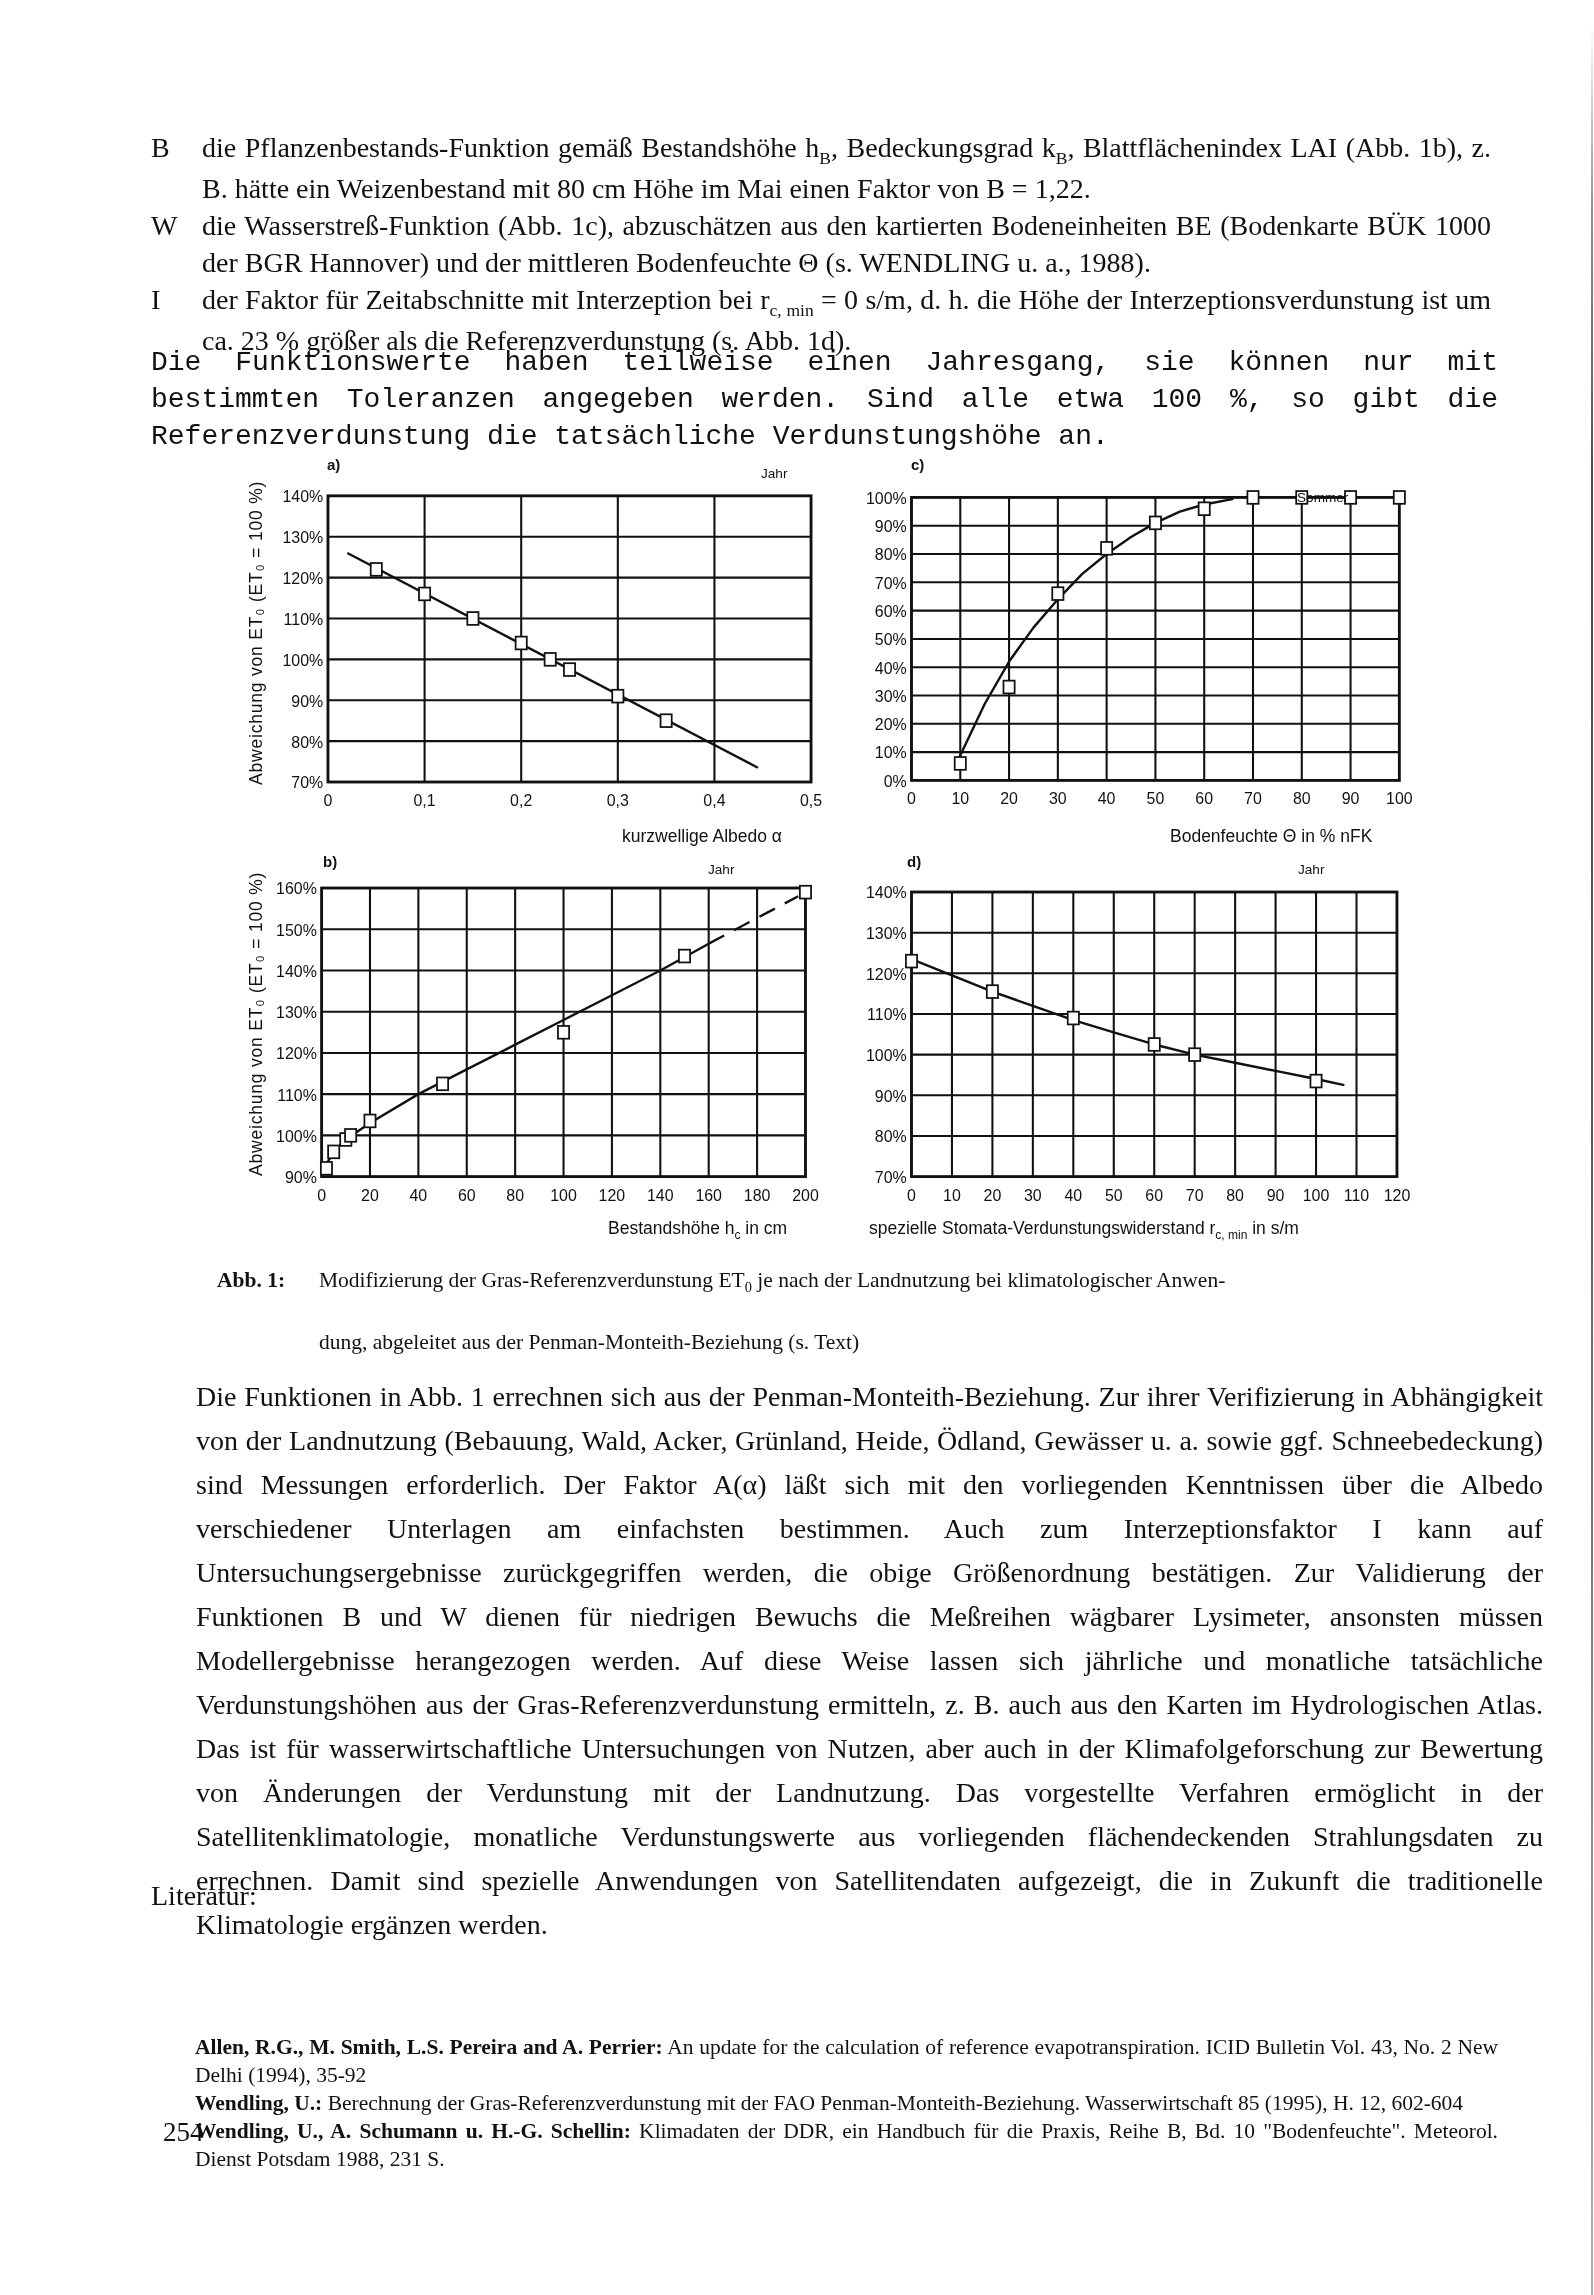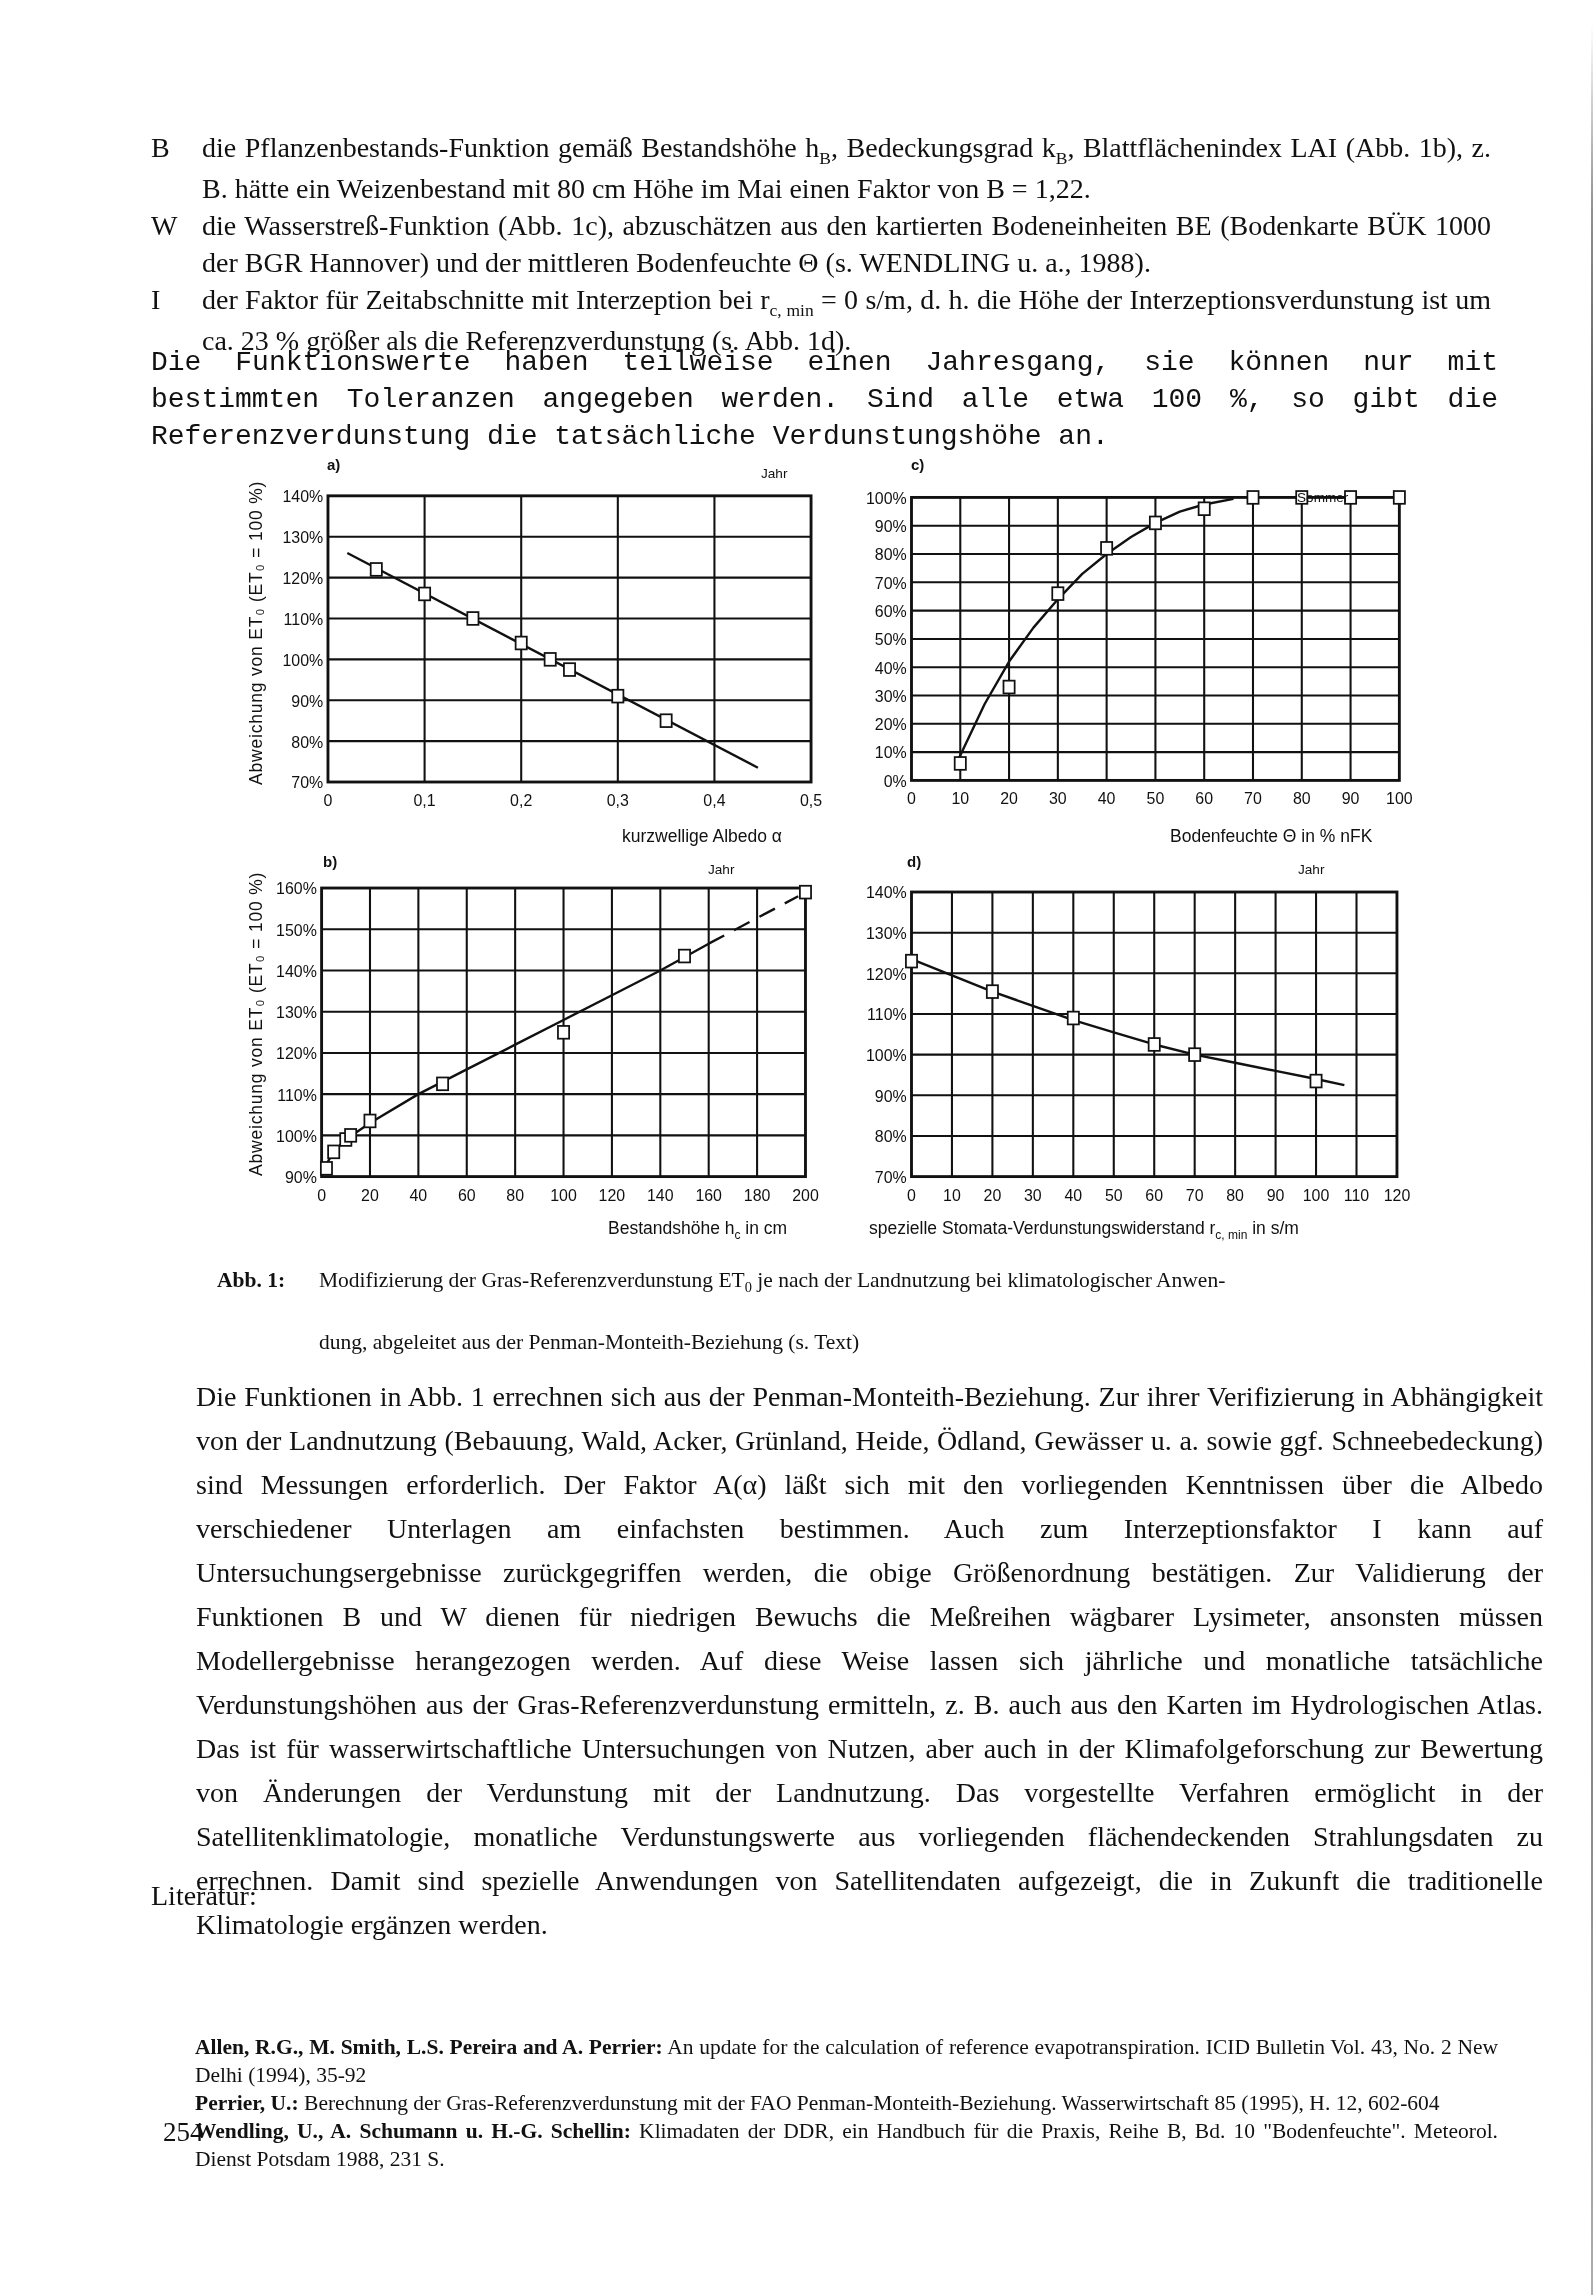--- a/index.html
+++ b/index.html
@@ -269,21 +269,21 @@
   <div><span class="lbl">Abb. 1:</span><span>Modifizierung der Gras-Referenzverdunstung ET</span><span class="sub0">0</span><span> je nach der Landnutzung bei klimatologischer Anwen-</span></div>
   <div class="line2">dung, abgeleitet aus der Penman-Monteith-Beziehung (s. Text)</div>
 </div>
 
 <div class="body-para serif">Die Funktionen in Abb. 1 errechnen sich aus der Penman-Monteith-Beziehung. Zur ihrer Verifizierung in Abhängigkeit von der Landnutzung (Bebauung, Wald, Acker, Grünland, Heide, Ödland, Gewässer u. a. sowie ggf. Schneebedeckung) sind Messungen erforderlich. Der Faktor A(α) läßt sich mit den vorliegenden Kenntnissen über die Albedo verschiedener Unterlagen am einfachsten bestimmen. Auch zum Interzeptionsfaktor I kann auf Untersuchungsergebnisse zurückgegriffen werden, die obige Größenordnung bestätigen. Zur Validierung der Funktionen B und W dienen für niedrigen Bewuchs die Meßreihen wägbarer Lysimeter, ansonsten müssen Modellergebnisse herangezogen werden. Auf diese Weise lassen sich jährliche und monatliche tatsächliche Verdunstungshöhen aus der Gras-Referenzverdunstung ermitteln, z. B. auch aus den Karten im Hydrologischen Atlas. Das ist für wasserwirtschaftliche Untersuchungen von Nutzen, aber auch in der Klimafolgeforschung zur Bewertung von Änderungen der Verdunstung mit der Landnutzung. Das vorgestellte Verfahren ermöglicht in der Satellitenklimatologie, monatliche Verdunstungswerte aus vorliegenden flächendeckenden Strahlungsdaten zu errechnen. Damit sind spezielle Anwendungen von Satellitendaten aufgezeigt, die in Zukunft die traditionelle Klimatologie ergänzen werden.</div>
 
 <div class="lit serif">
   <div class="lit-title">Literatur:</div>
   <div class="lit-items">
     <div class="lit-item"><b>Allen, R.G., M. Smith, L.S. Pereira and A. Perrier:</b><span> An update for the calculation of reference evapotranspiration. ICID Bulletin Vol. 43, No. 2 New Delhi (1994), 35-92</span></div>
-    <div class="lit-item"><b>Perrier, U.:</b><span> Berechnung der Gras-Referenzverdunstung mit der FAO Penman-Monteith-Beziehung. Wasserwirtschaft 85 (1995), H. 12, 602-604</span></div>
+    <div class="lit-item"><b>Wendling, U.:</b><span> Berechnung der Gras-Referenzverdunstung mit der FAO Penman-Monteith-Beziehung. Wasserwirtschaft 85 (1995), H. 12, 602-604</span></div>
     <div class="lit-item"><b>Wendling, U., A. Schumann u. H.-G. Schellin:</b><span> Klimadaten der DDR, ein Handbuch für die Praxis, Reihe B, Bd. 10 "Bodenfeuchte". Meteorol. Dienst Potsdam 1988, 231 S.</span></div>
   </div>
 </div>
 
 <div class="pagenum serif">254</div>
 
 <div class="scanedge"></div>
 
 
 </body></html>

